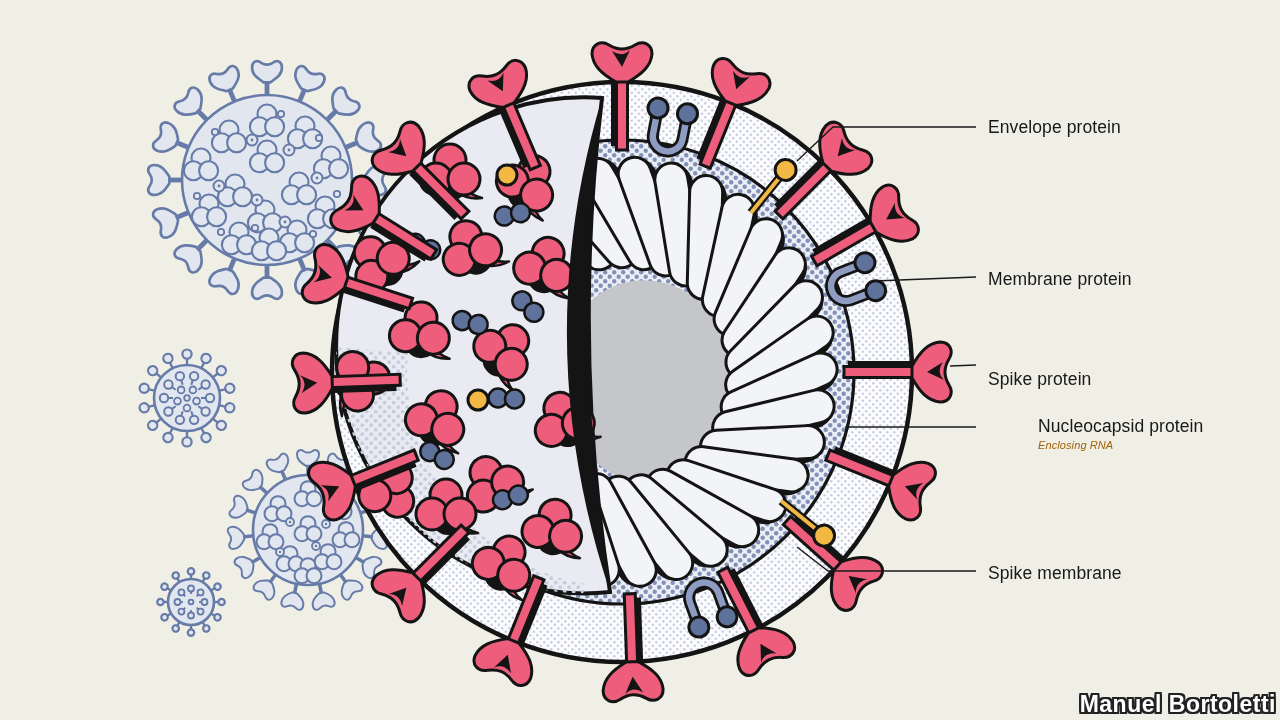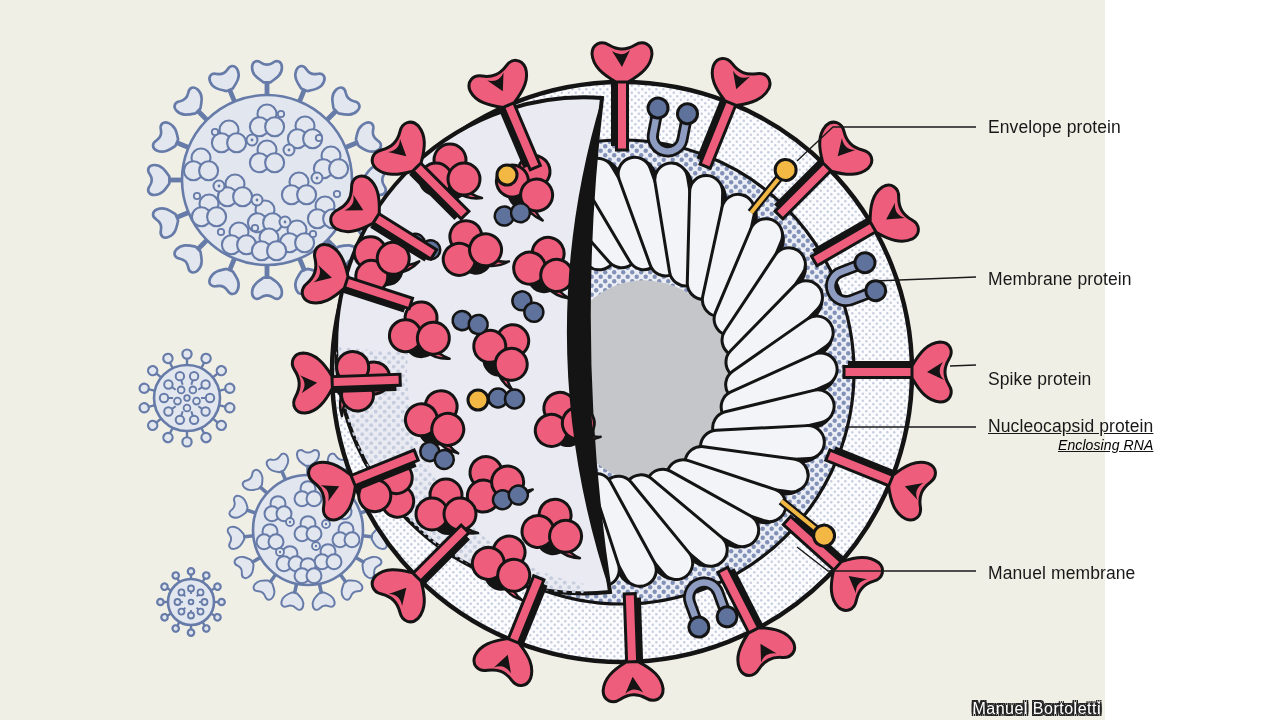--- a/index.html
+++ b/index.html
@@ -1,21 +1,21 @@
 <!DOCTYPE html>
 <html><head>
 <meta charset="utf-8">
 <style>
   html,body{margin:0;padding:0;}
   body{width:1280px;height:720px;overflow:hidden;font-family:"Liberation Sans",sans-serif;}
-  .stage{position:relative;width:1105px;height:720px;background:#f0efe6;text-align:right;}
+  .stage{position:relative;width:1280px;height:720px;background:#f0efe6;}
   svg.scene{position:absolute;left:0;top:0;}
   .label{position:absolute;line-height:22px;font-size:17.5px;font-weight:500;color:#181818;letter-spacing:.1px;white-space:nowrap;}
-  .label .sub{font-size:14px;font-style:italic;font-weight:400;line-height:17px;color:#000000;margin-left:14px;}
-  .credit{position:absolute;right:4px;bottom:2px;font-size:16px;font-weight:normal;color:#ffffff;letter-spacing:.5px;
+  .label .sub{font-size:11px;font-style:italic;font-weight:400;line-height:17px;color:#a16207;}
+  .credit{position:absolute;right:4px;bottom:2px;font-size:23px;font-weight:bold;color:#ffffff;letter-spacing:.5px;
           text-shadow:-2px -2px 0 #222,2px -2px 0 #222,-2px 2px 0 #222,2px 2px 0 #222,0 -2px 0 #222,0 2px 0 #222,-2px 0 0 #222,2px 0 0 #222;}
 </style>
 </head>
 <body>
 
 <div class="stage" style="background: rgb(240, 239, 230);">
 
   <svg class="scene" id="scene" width="1280" height="720" viewBox="0 0 1280 720">
       <defs>
         <pattern id="bandDots" width="7" height="7" patternUnits="userSpaceOnUse">
@@ -792,22 +792,22 @@
 
   <div class="label" style="left:988px;top:116px;">
     <span>Envelope protein</span>
   </div>
   <div class="label" style="left:988px;top:268px;">
     <span>Membrane protein</span>
   </div>
   <div class="label" style="left:988px;top:368px;">
     <span>Spike protein</span>
   </div>
-  <div class="label" style="left:988px;top:415px;text-decoration:underline;">
+  <div class="label" style="left:1038px;top:415px;">
     <span>Nucleocapsid protein</span>
     <div class="sub">Enclosing RNA</div>
   </div>
   <div class="label" style="left:988px;top:562px;">
-    <span>Manuel membrane</span>
+    <span>Spike membrane</span>
   </div>
 
   <div class="credit">Manuel Bortoletti</div>
 </div>
 
 </body></html>

